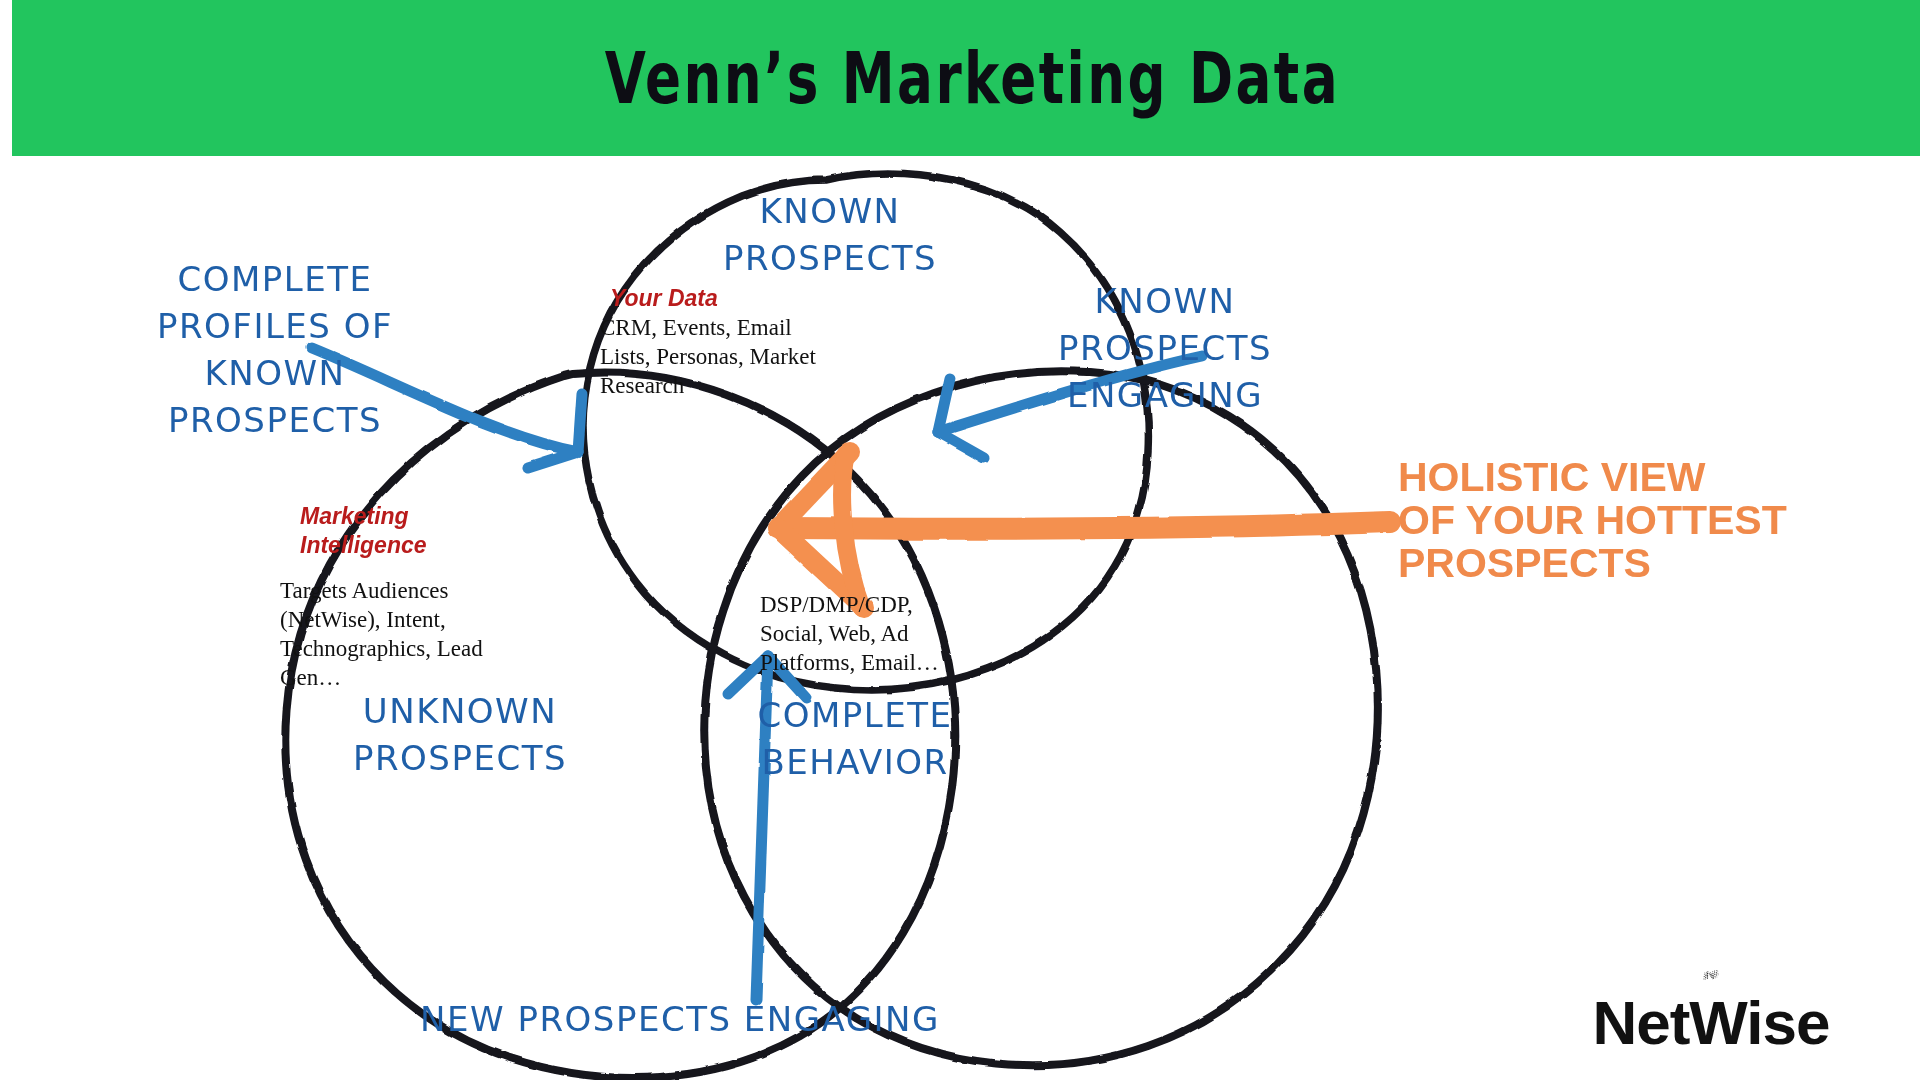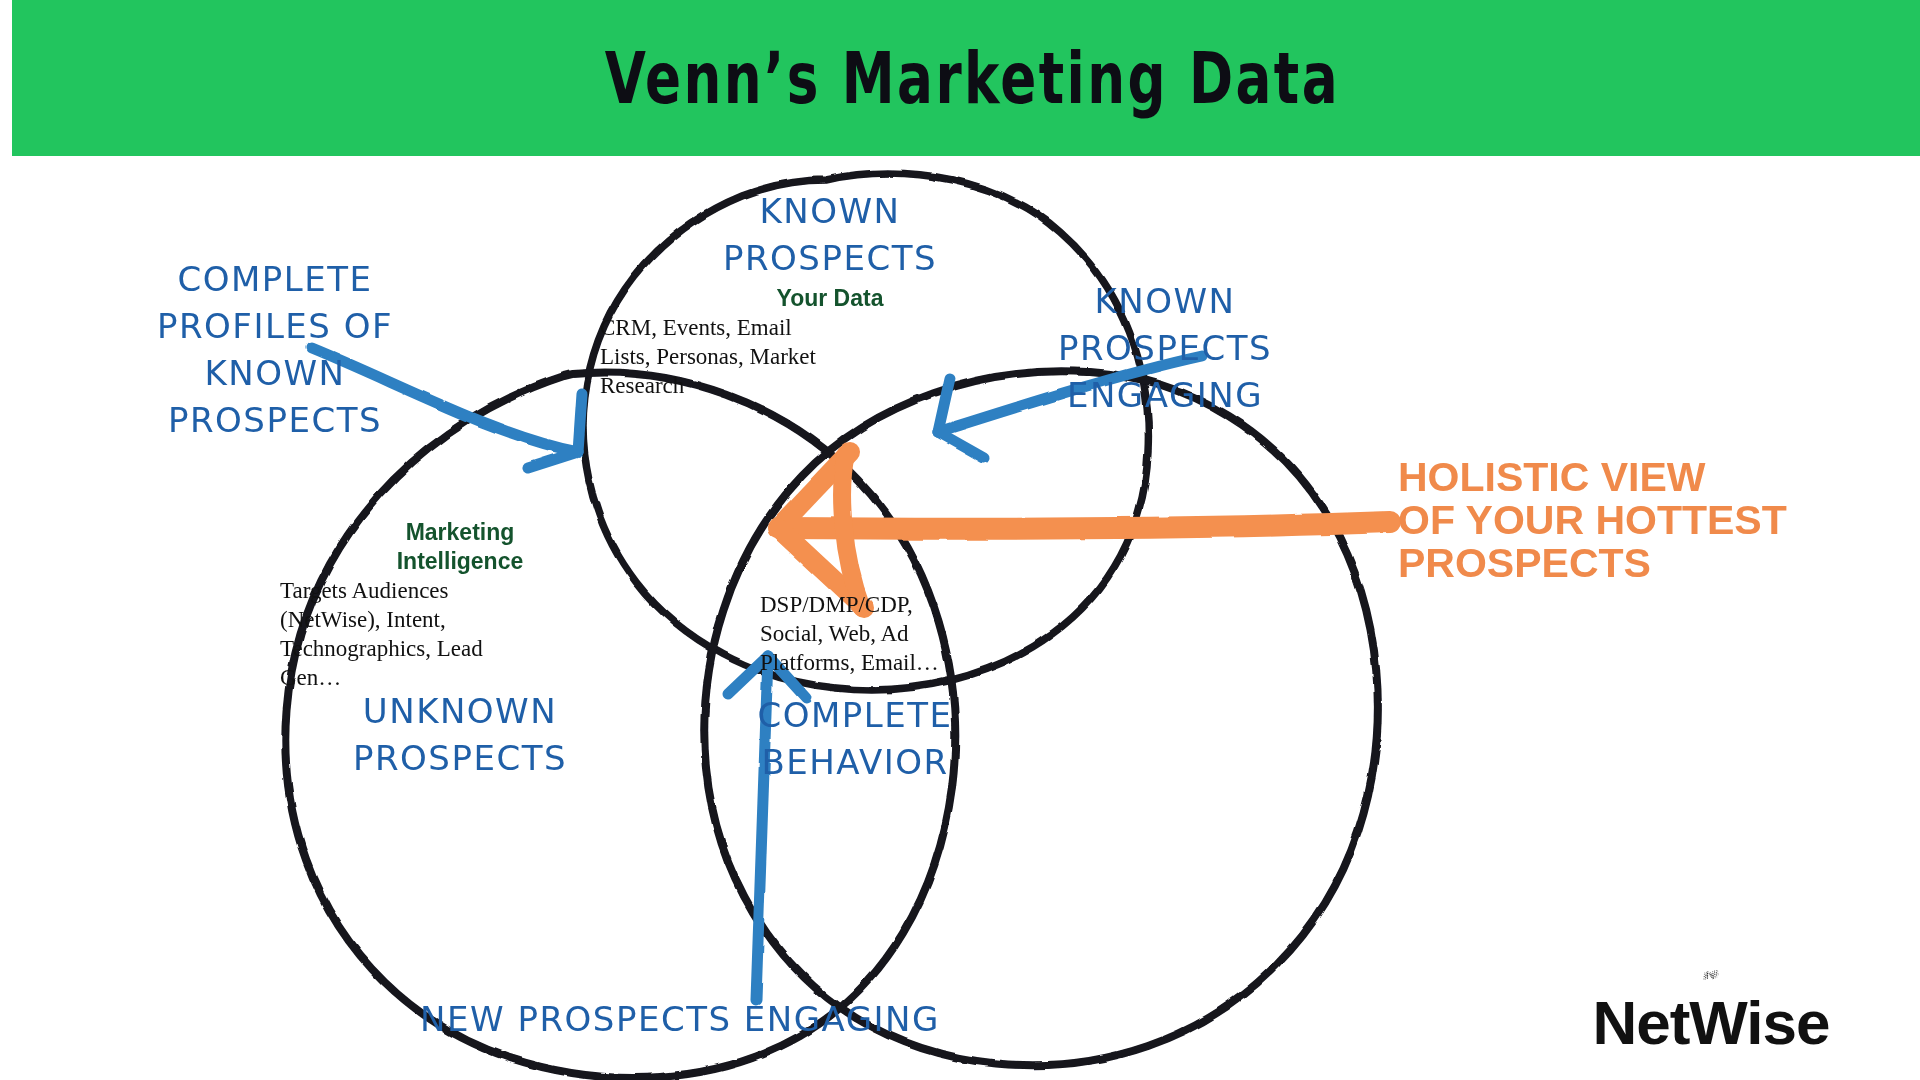--- a/index.html
+++ b/index.html
@@ -76,25 +76,26 @@
   .body-copy {
     font-family: Liberation Serif, serif;
     color: #111111;
     font-size: 23px;
     line-height: 29px;
     white-space: pre-line;
   }
   .body-head {
     font-family: "Liberation Sans", sans-serif;
     font-weight: bold;
-    color: #14532d;
+    color: #b91c1c;
     font-size: 23px;
     line-height: 29px;
-    text-align: center;
+    text-align: left;
     white-space: pre-line;
+    font-style: italic;
   }
 
   
   .callout-orange {
     font-family: "Liberation Sans Narrow", "Liberation Sans", sans-serif;
     font-weight: bold;
     color: #F08A4B;
     font-size: 41px;
     line-height: 43px;
     text-align: left;
@@ -206,21 +207,21 @@
 
   <div class="abs hand" style="left:610px; top:32px; width:440px;">KNOWN
 PROSPECTS</div>
 
   <div class="abs body-head" style="left:610px; top:128px; width:440px;">Your Data</div>
 
   <div class="abs body-copy" style="left:600px; top:157px; width:460px;">CRM, Events, Email
 Lists, Personas, Market
 Research</div>
 
-  <div class="abs body-head" style="left:300px; top:362px; width:320px;">Marketing
+  <div class="abs body-head" style="left:300px; top:346px; width:320px;">Marketing
 Intelligence</div>
 
   <div class="abs body-copy" style="left:280px; top:420px; width:360px;">Targets Audiences
 (NetWise), Intent,
 Technographics, Lead
 Gen…</div>
 
   <div class="abs hand" style="left:300px; top:532px; width:320px;">UNKNOWN
 PROSPECTS</div>
 

